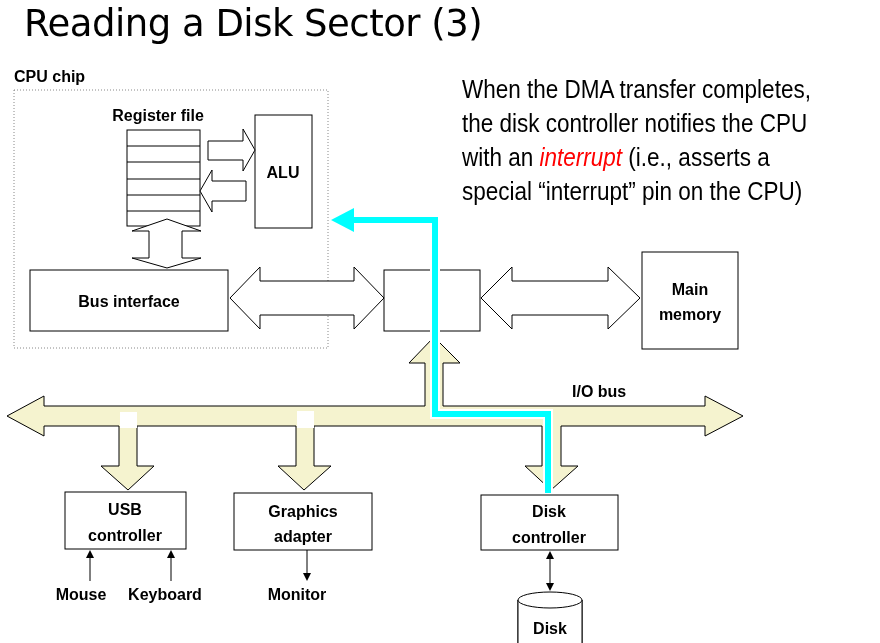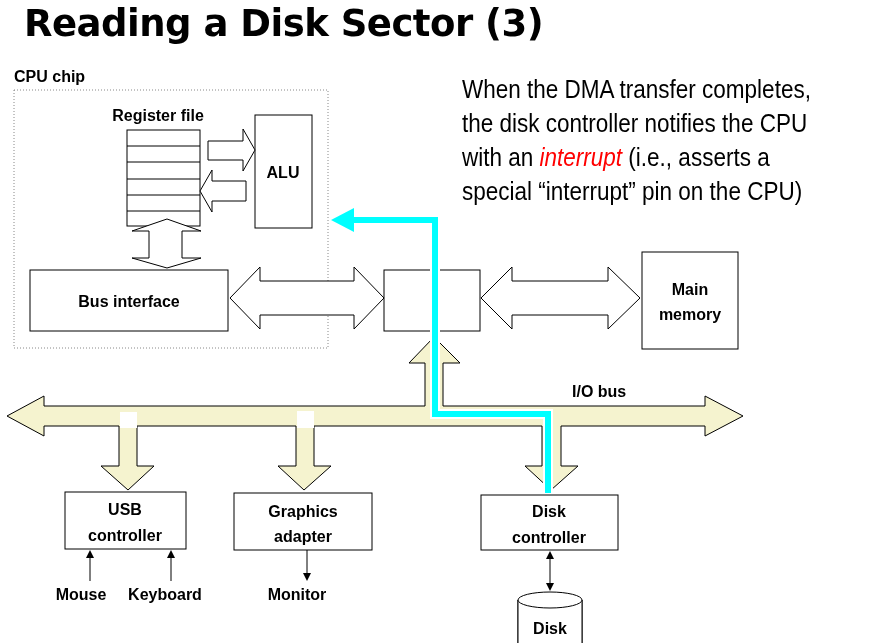--- a/index.html
+++ b/index.html
@@ -1,17 +1,17 @@
 <!DOCTYPE html>
 <html><head>
 <meta charset="utf-8">
 <style>
   html, body { margin: 0; padding: 0; background: #ffffff; }
   body { width: 880px; height: 643px; position: relative; overflow: hidden; font-family: "Liberation Sans", sans-serif; }
-  .title { position: absolute; left: 24px; top: 2px; font-family: "DejaVu Sans", sans-serif; font-weight: bold; font-size: 37px; color: #000; letter-spacing: -0.5px; }
+  .title { position: absolute; left: 24px; top: 2px; font-family: "DejaVu Sans", sans-serif; font-weight: normal; font-size: 37px; color: #000; letter-spacing: -0.5px; }
   .note { position: absolute; left: 462px; top: 72px; width: 420px; font-family: "Liberation Sans", sans-serif; font-size: 25px; line-height: 34px; color: #000; transform: scaleX(0.9); transform-origin: left top; white-space: nowrap; }
   .note .em { color: #ff0000; font-style: italic; }
   svg { position: absolute; left: 0; top: 0; }
   .lbl-sm { font-family: "Liberation Sans", sans-serif; font-weight: bold; font-size: 16px; fill: #000; }
 </style>
 </head>
 <body>
 
 <div class="title">Reading a Disk Sector (3)</div>
 

